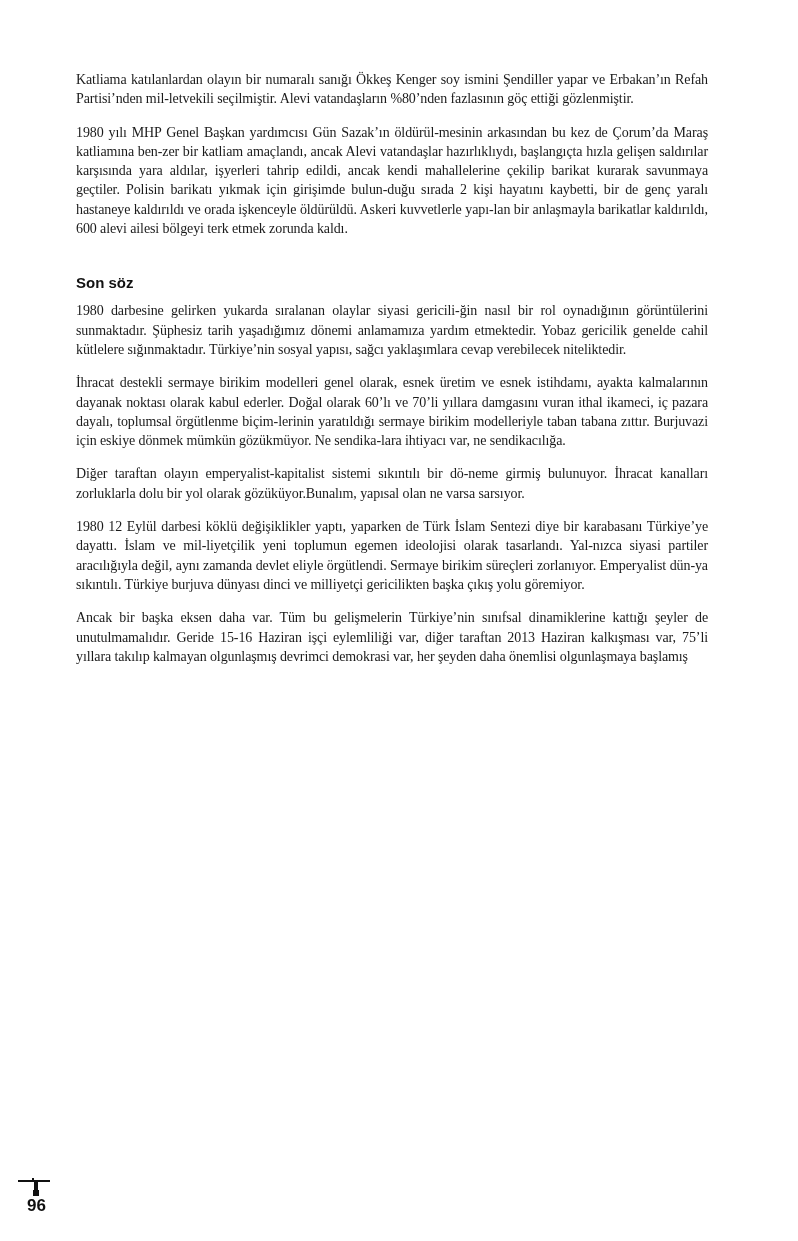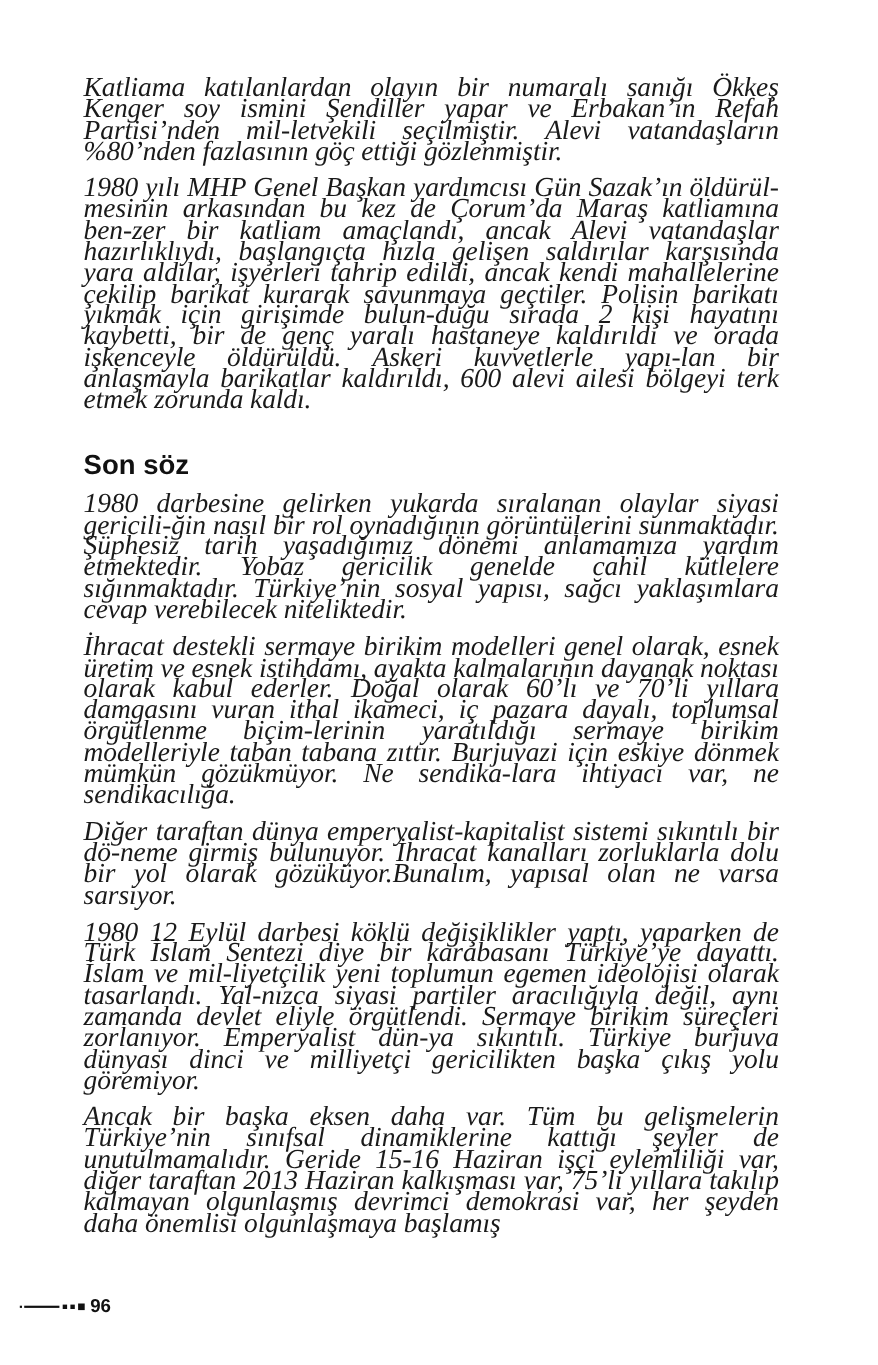--- a/index.html
+++ b/index.html
@@ -15,42 +15,42 @@
       color: #1a1a1a;
     }
     .page {
       position: absolute;
       left: 76px;
       top: 70px;
       width: 632px;
     }
     .para {
       font-family: "Liberation Serif", "DejaVu Serif", serif;
-      font-size: 25px;
+      font-size: 14px;
       line-height: 19.3px;
       text-align: justify;
       margin: 0 0 14px 0;
       letter-spacing: -0.1px;
       hyphens: manual;
-      font-style: italic;
     }
     .section-heading {
       font-family: "Liberation Sans", "DejaVu Sans", sans-serif;
       font-weight: bold;
-      font-size: 25px;
+      font-size: 15px;
       margin: 36px 0 10px 0;
       color: #111;
     }
     .footer {
       position: absolute;
       left: 18px;
       top: 1178px;
       display: flex;
       align-items: center;
       gap: 0;
+      flex-direction: column;
     }
     .footer .line {
       width: 32px;
       height: 2px;
       background: #111;
     }
     .footer .tick {
       width: 2px;
       height: 2px;
       background: #111;
@@ -79,21 +79,21 @@
 <body>
 
 <div class="page">
   <p class="para">Katliama katılanlardan olayın bir numaralı sanığı Ökkeş Kenger soy ismini Şendiller yapar ve Erbakan’ın Refah Partisi’nden mil-letvekili seçilmiştir. Alevi vatandaşların %80’nden fazlasının göç ettiği gözlenmiştir.</p>
   <p class="para">1980 yılı MHP Genel Başkan yardımcısı Gün Sazak’ın öldürül-mesinin arkasından bu kez de Çorum’da Maraş katliamına ben-zer bir katliam amaçlandı, ancak Alevi vatandaşlar hazırlıklıydı, başlangıçta hızla gelişen saldırılar karşısında yara aldılar, işyerleri tahrip edildi, ancak kendi mahallelerine çekilip barikat kurarak savunmaya geçtiler. Polisin barikatı yıkmak için girişimde bulun-duğu sırada 2 kişi hayatını kaybetti, bir de genç yaralı hastaneye kaldırıldı ve orada işkenceyle öldürüldü. Askeri kuvvetlerle yapı-lan bir anlaşmayla barikatlar kaldırıldı, 600 alevi ailesi bölgeyi terk etmek zorunda kaldı.</p>
 
   <h2 class="section-heading">Son söz</h2>
 
   <p class="para">1980 darbesine gelirken yukarda sıralanan olaylar siyasi gericili-ğin nasıl bir rol oynadığının görüntülerini sunmaktadır. Şüphesiz tarih yaşadığımız dönemi anlamamıza yardım etmektedir. Yobaz gericilik genelde cahil kütlelere sığınmaktadır. Türkiye’nin sosyal yapısı, sağcı yaklaşımlara cevap verebilecek niteliktedir.</p>
   <p class="para">İhracat destekli sermaye birikim modelleri genel olarak, esnek üretim ve esnek istihdamı, ayakta kalmalarının dayanak noktası olarak kabul ederler. Doğal olarak 60’lı ve 70’li yıllara damgasını vuran ithal ikameci, iç pazara dayalı, toplumsal örgütlenme biçim-lerinin yaratıldığı sermaye birikim modelleriyle taban tabana zıttır. Burjuvazi için eskiye dönmek mümkün gözükmüyor. Ne sendika-lara ihtiyacı var, ne sendikacılığa.</p>
-  <p class="para">Diğer taraftan dünya emperyalist-kapitalist sistemi sıkıntılı bir dö-neme girmiş bulunuyor. İhracat kanalları zorluklarla dolu bir yol olarak gözüküyor.Bunalım, yapısal olan ne varsa sarsıyor.</p>
+  <p class="para">Diğer taraftan olayın emperyalist-kapitalist sistemi sıkıntılı bir dö-neme girmiş bulunuyor. İhracat kanalları zorluklarla dolu bir yol olarak gözüküyor.Bunalım, yapısal olan ne varsa sarsıyor.</p>
   <p class="para">1980 12 Eylül darbesi köklü değişiklikler yaptı, yaparken de Türk İslam Sentezi diye bir karabasanı Türkiye’ye dayattı. İslam ve mil-liyetçilik yeni toplumun egemen ideolojisi olarak tasarlandı. Yal-nızca siyasi partiler aracılığıyla değil, aynı zamanda devlet eliyle örgütlendi. Sermaye birikim süreçleri zorlanıyor. Emperyalist dün-ya sıkıntılı. Türkiye burjuva dünyası dinci ve milliyetçi gericilikten başka çıkış yolu göremiyor.</p>
   <p class="para">Ancak  bir başka eksen daha var. Tüm bu gelişmelerin Türkiye’nin sınıfsal dinamiklerine kattığı şeyler de unutulmamalıdır. Geride 15-16 Haziran işçi eylemliliği var, diğer taraftan 2013 Haziran kalkışması var, 75’li yıllara takılıp kalmayan olgunlaşmış devrimci demokrasi var, her şeyden daha önemlisi olgunlaşmaya başlamış</p>
 </div>
 
 <div class="footer">
   <span class="tick"></span>
   <span class="line"></span>
   <span class="sq"></span>
   <span class="sq"></span>
   <span class="sq big"></span>

